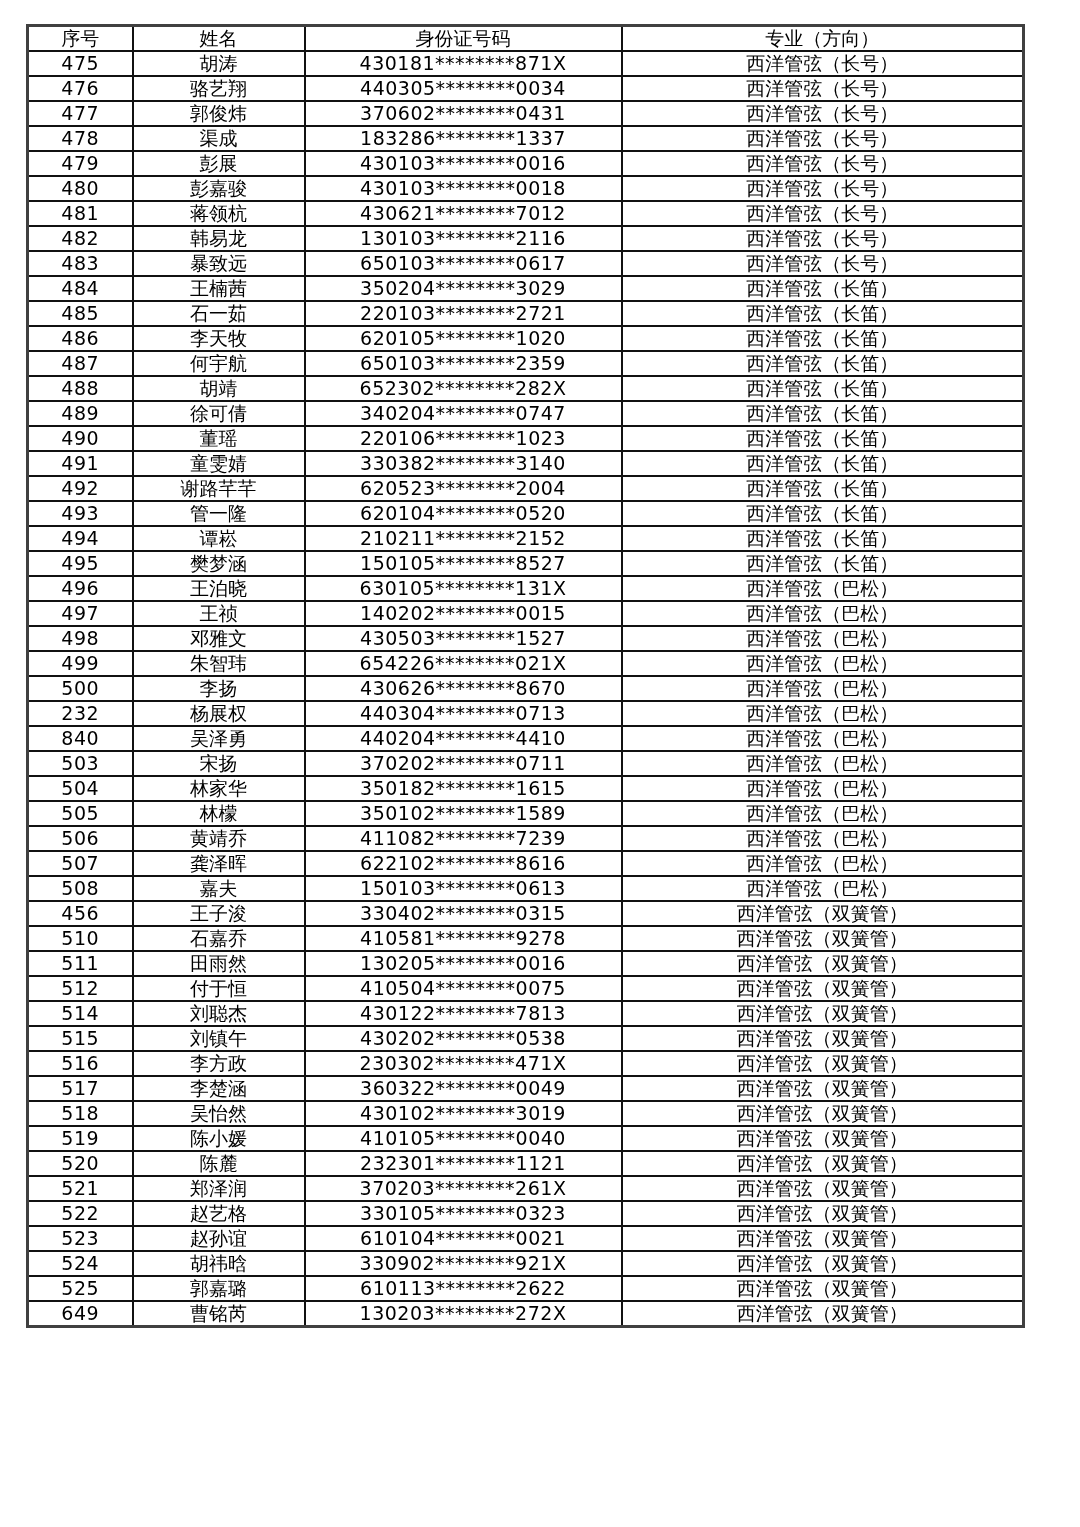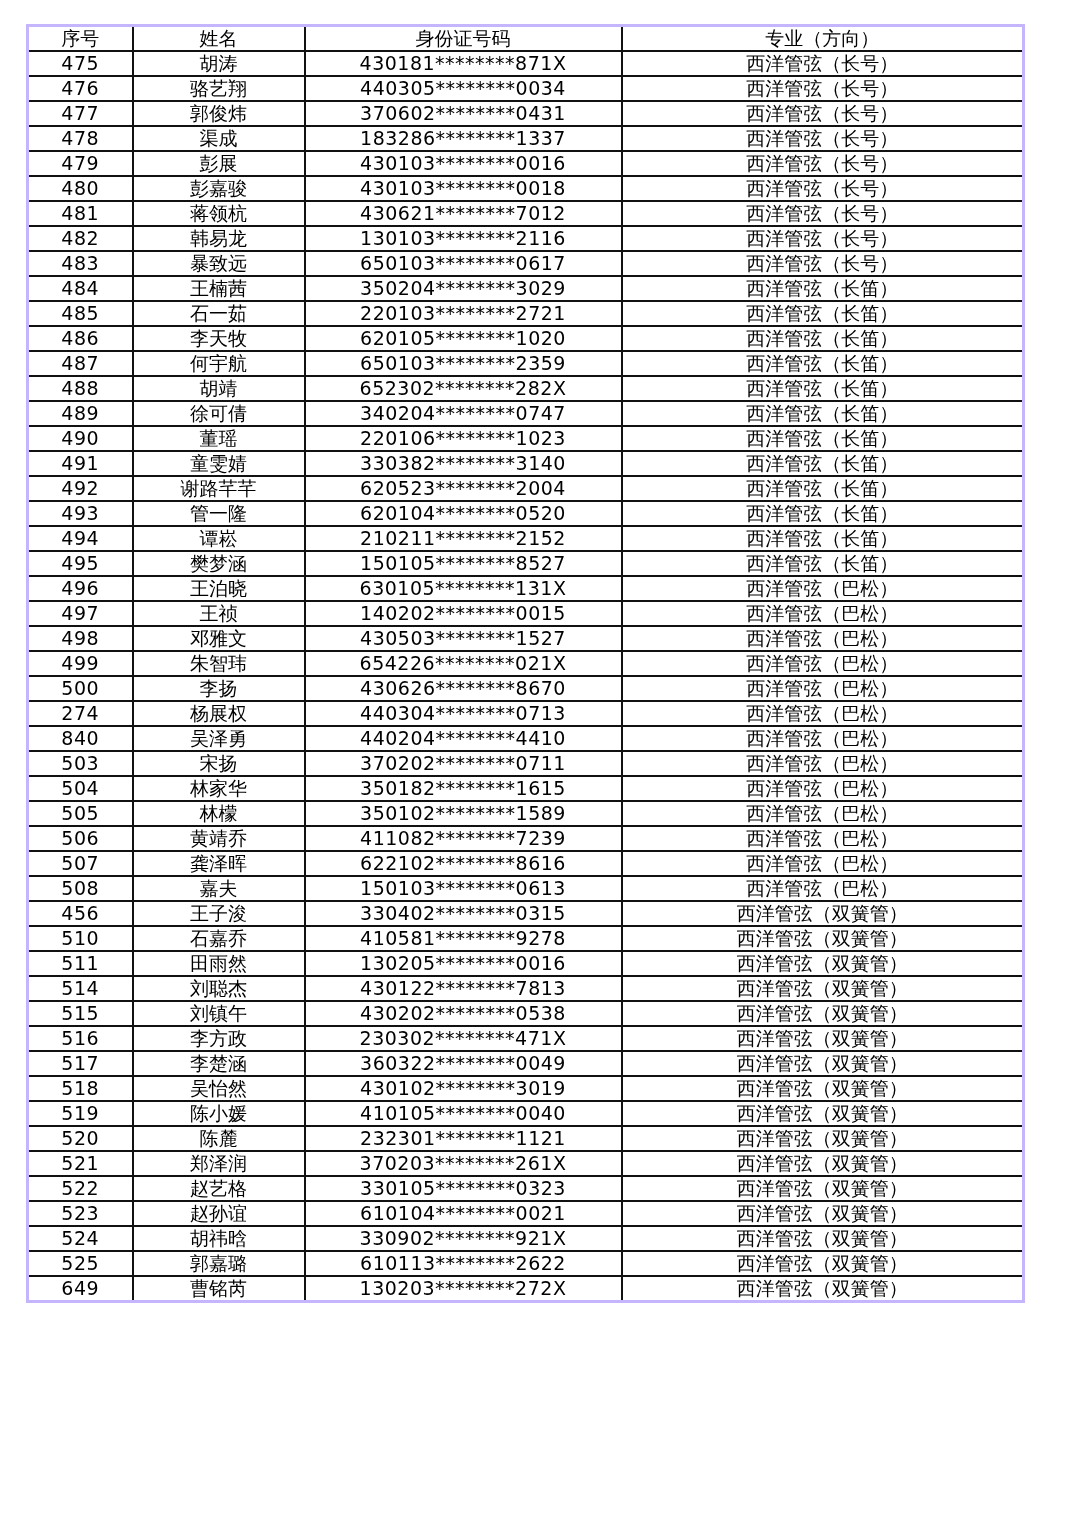--- a/index.html
+++ b/index.html
@@ -17,21 +17,21 @@
   .sheet {
     position: absolute;
     left: 26px;
     top: 24px;
     width: 996px;
   }
   table.roster {
     width: 100%;
     border-collapse: collapse;
     table-layout: fixed;
-    border: 3px solid #c4b5fd;
+    border: 3px solid #404040;
   }
   table.roster th,
   table.roster td {
     border: 2px solid #111111;
     height: 23px;
     padding: 0;
     text-align: center;
     vertical-align: middle;
     font-size: 19px;
     line-height: 23px;
@@ -222,21 +222,21 @@
           <td class="idnum">654226********021X</td>
           <td class="major">西洋管弦（巴松）</td>
         </tr>
         <tr>
           <td class="num">500</td>
           <td class="name">李扬</td>
           <td class="idnum">430626********8670</td>
           <td class="major">西洋管弦（巴松）</td>
         </tr>
         <tr>
-          <td class="num">274</td>
+          <td class="num">232</td>
           <td class="name">杨展权</td>
           <td class="idnum">440304********0713</td>
           <td class="major">西洋管弦（巴松）</td>
         </tr>
         <tr>
           <td class="num">840</td>
           <td class="name">吴泽勇</td>
           <td class="idnum">440204********4410</td>
           <td class="major">西洋管弦（巴松）</td>
         </tr>
@@ -285,20 +285,26 @@
         <tr>
           <td class="num">510</td>
           <td class="name">石嘉乔</td>
           <td class="idnum">410581********9278</td>
           <td class="major">西洋管弦（双簧管）</td>
         </tr>
         <tr>
           <td class="num">511</td>
           <td class="name">田雨然</td>
           <td class="idnum">130205********0016</td>
+          <td class="major">西洋管弦（双簧管）</td>
+        </tr>
+        <tr>
+          <td class="num">512</td>
+          <td class="name">付于恒</td>
+          <td class="idnum">410504********0075</td>
           <td class="major">西洋管弦（双簧管）</td>
         </tr>
         <tr>
           <td class="num">514</td>
           <td class="name">刘聪杰</td>
           <td class="idnum">430122********7813</td>
           <td class="major">西洋管弦（双簧管）</td>
         </tr>
         <tr>
           <td class="num">515</td>

